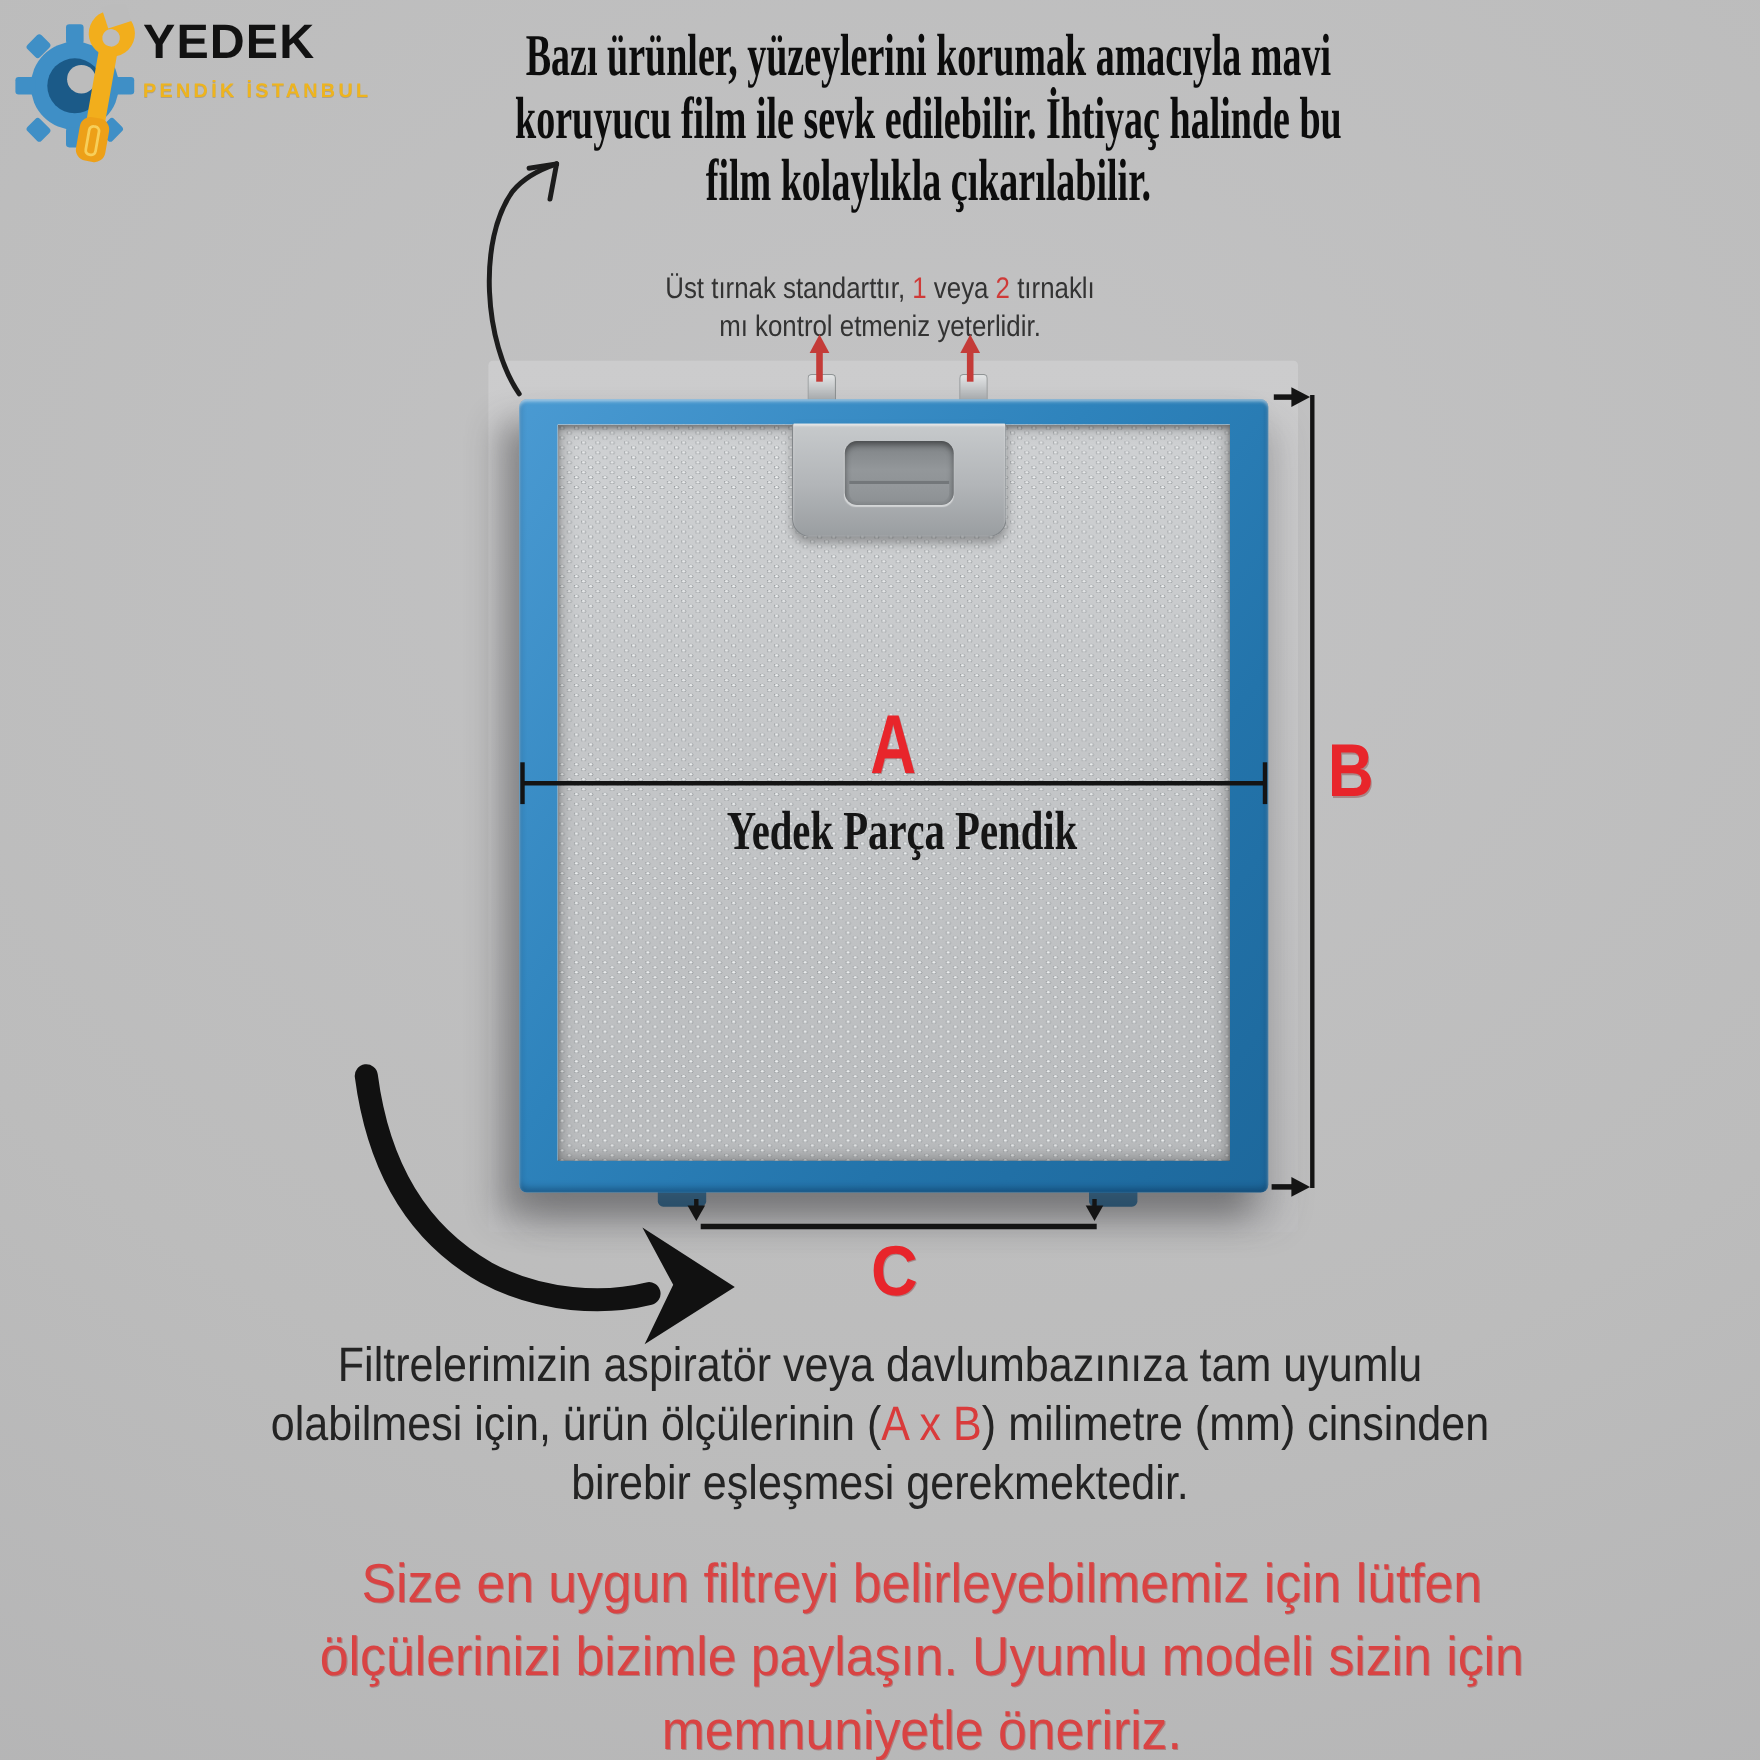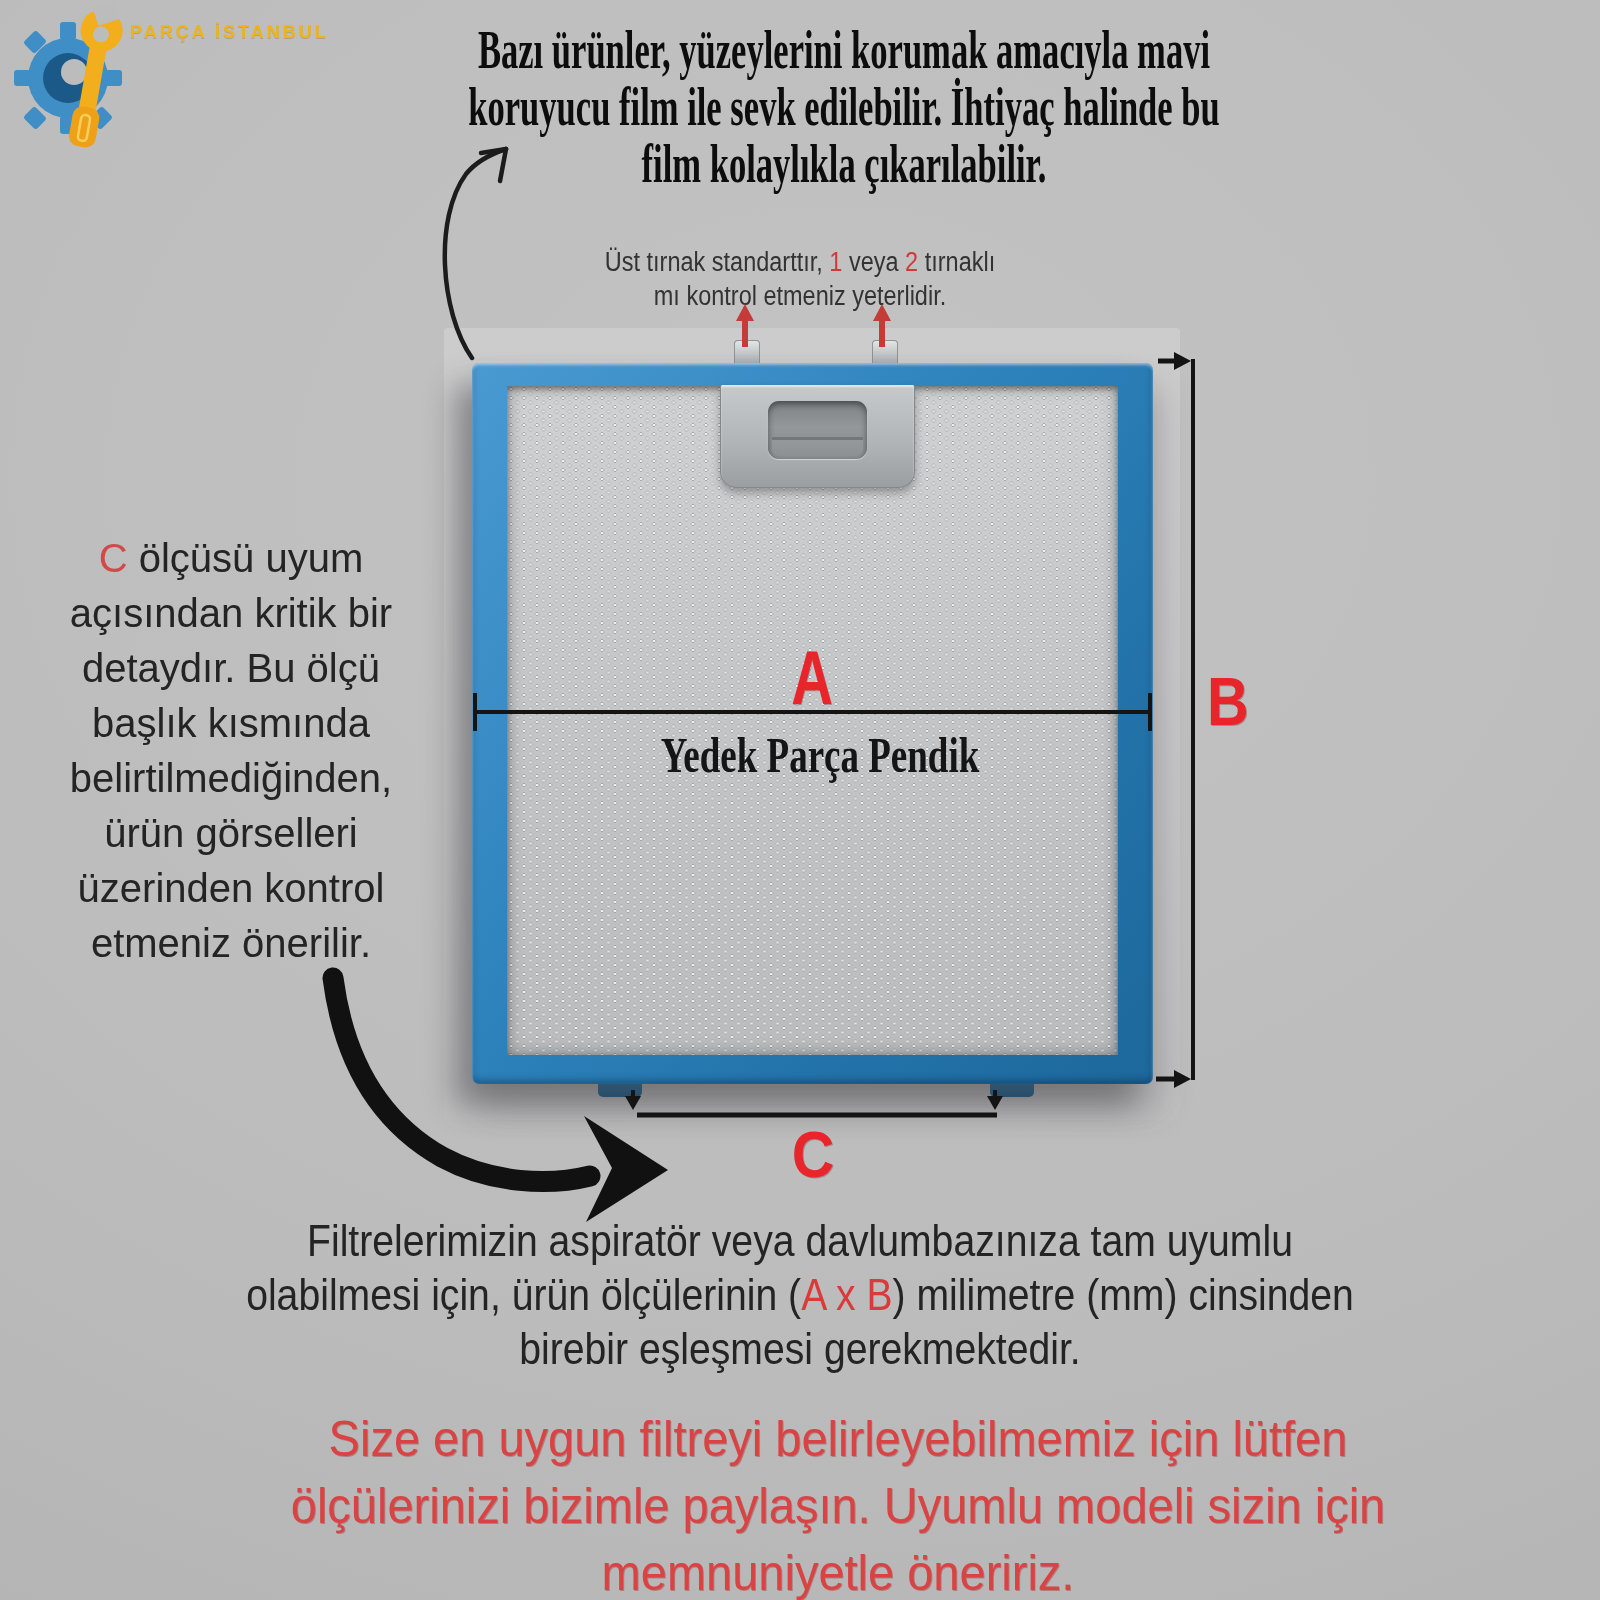--- a/index.html
+++ b/index.html
@@ -109,38 +109,31 @@
     <g transform="rotate(10 85 70)">
       <circle cx="84" cy="26" r="21" fill="#f2ae1c"></circle>
       <rect x="74" y="-2" width="22" height="20" fill="#bcbcbc" transform="rotate(-28 85 8)"></rect>
       <circle cx="84" cy="30" r="8" fill="#bcbcbc"></circle>
       <rect x="75" y="38" width="17" height="76" rx="7" fill="#f2ae1c"></rect>
       <rect x="70" y="104" width="27" height="40" rx="10" fill="#eda018"></rect>
       <rect x="79" y="112" width="9" height="26" rx="4" fill="none" stroke="#f7cf5a" stroke-width="2.5"></rect>
     </g>
   </svg>
   <div class="abs logo-text">
-    <div class="logo-sub">PARÇA İSTANBUL</div>
+    <div class="logo-line">YEDEK</div>
+    <div class="logo-sub">PENDİK İSTANBUL</div>
   </div>
 
   <div class="abs headline preline">Bazı ürünler, yüzeylerini korumak amacıyla mavi
 koruyucu film ile sevk edilebilir. İhtiyaç halinde bu
 film kolaylıkla çıkarılabilir.</div>
 
   <div class="abs tab-note preline"><span>Üst tırnak standarttır, </span><span class="num">1</span><span> veya </span><span class="num">2</span><span> tırnaklı
 mı kontrol etmeniz yeterlidir.</span></div>
 
-  <div class="abs left-note preline"><span class="hl">C</span><span> ölçüsü uyum
-açısından kritik bir
-detaydır. Bu ölçü
-başlık kısmında
-belirtilmediğinden,
-ürün görselleri
-üzerinden kontrol
-etmeniz önerilir.</span></div>
 
   <div class="abs photo-bg"></div>
   <div class="abs tab-top" style="left:734px;top:340px;"></div>
   <div class="abs tab-top" style="left:872px;top:340px;"></div>
   <div class="abs tab-bottom" style="left:598px;top:1082px;"></div>
   <div class="abs tab-bottom" style="left:990px;top:1082px;"></div>
 
   <div class="abs frame">
     <div class="mesh"></div>
     <div class="latch">

